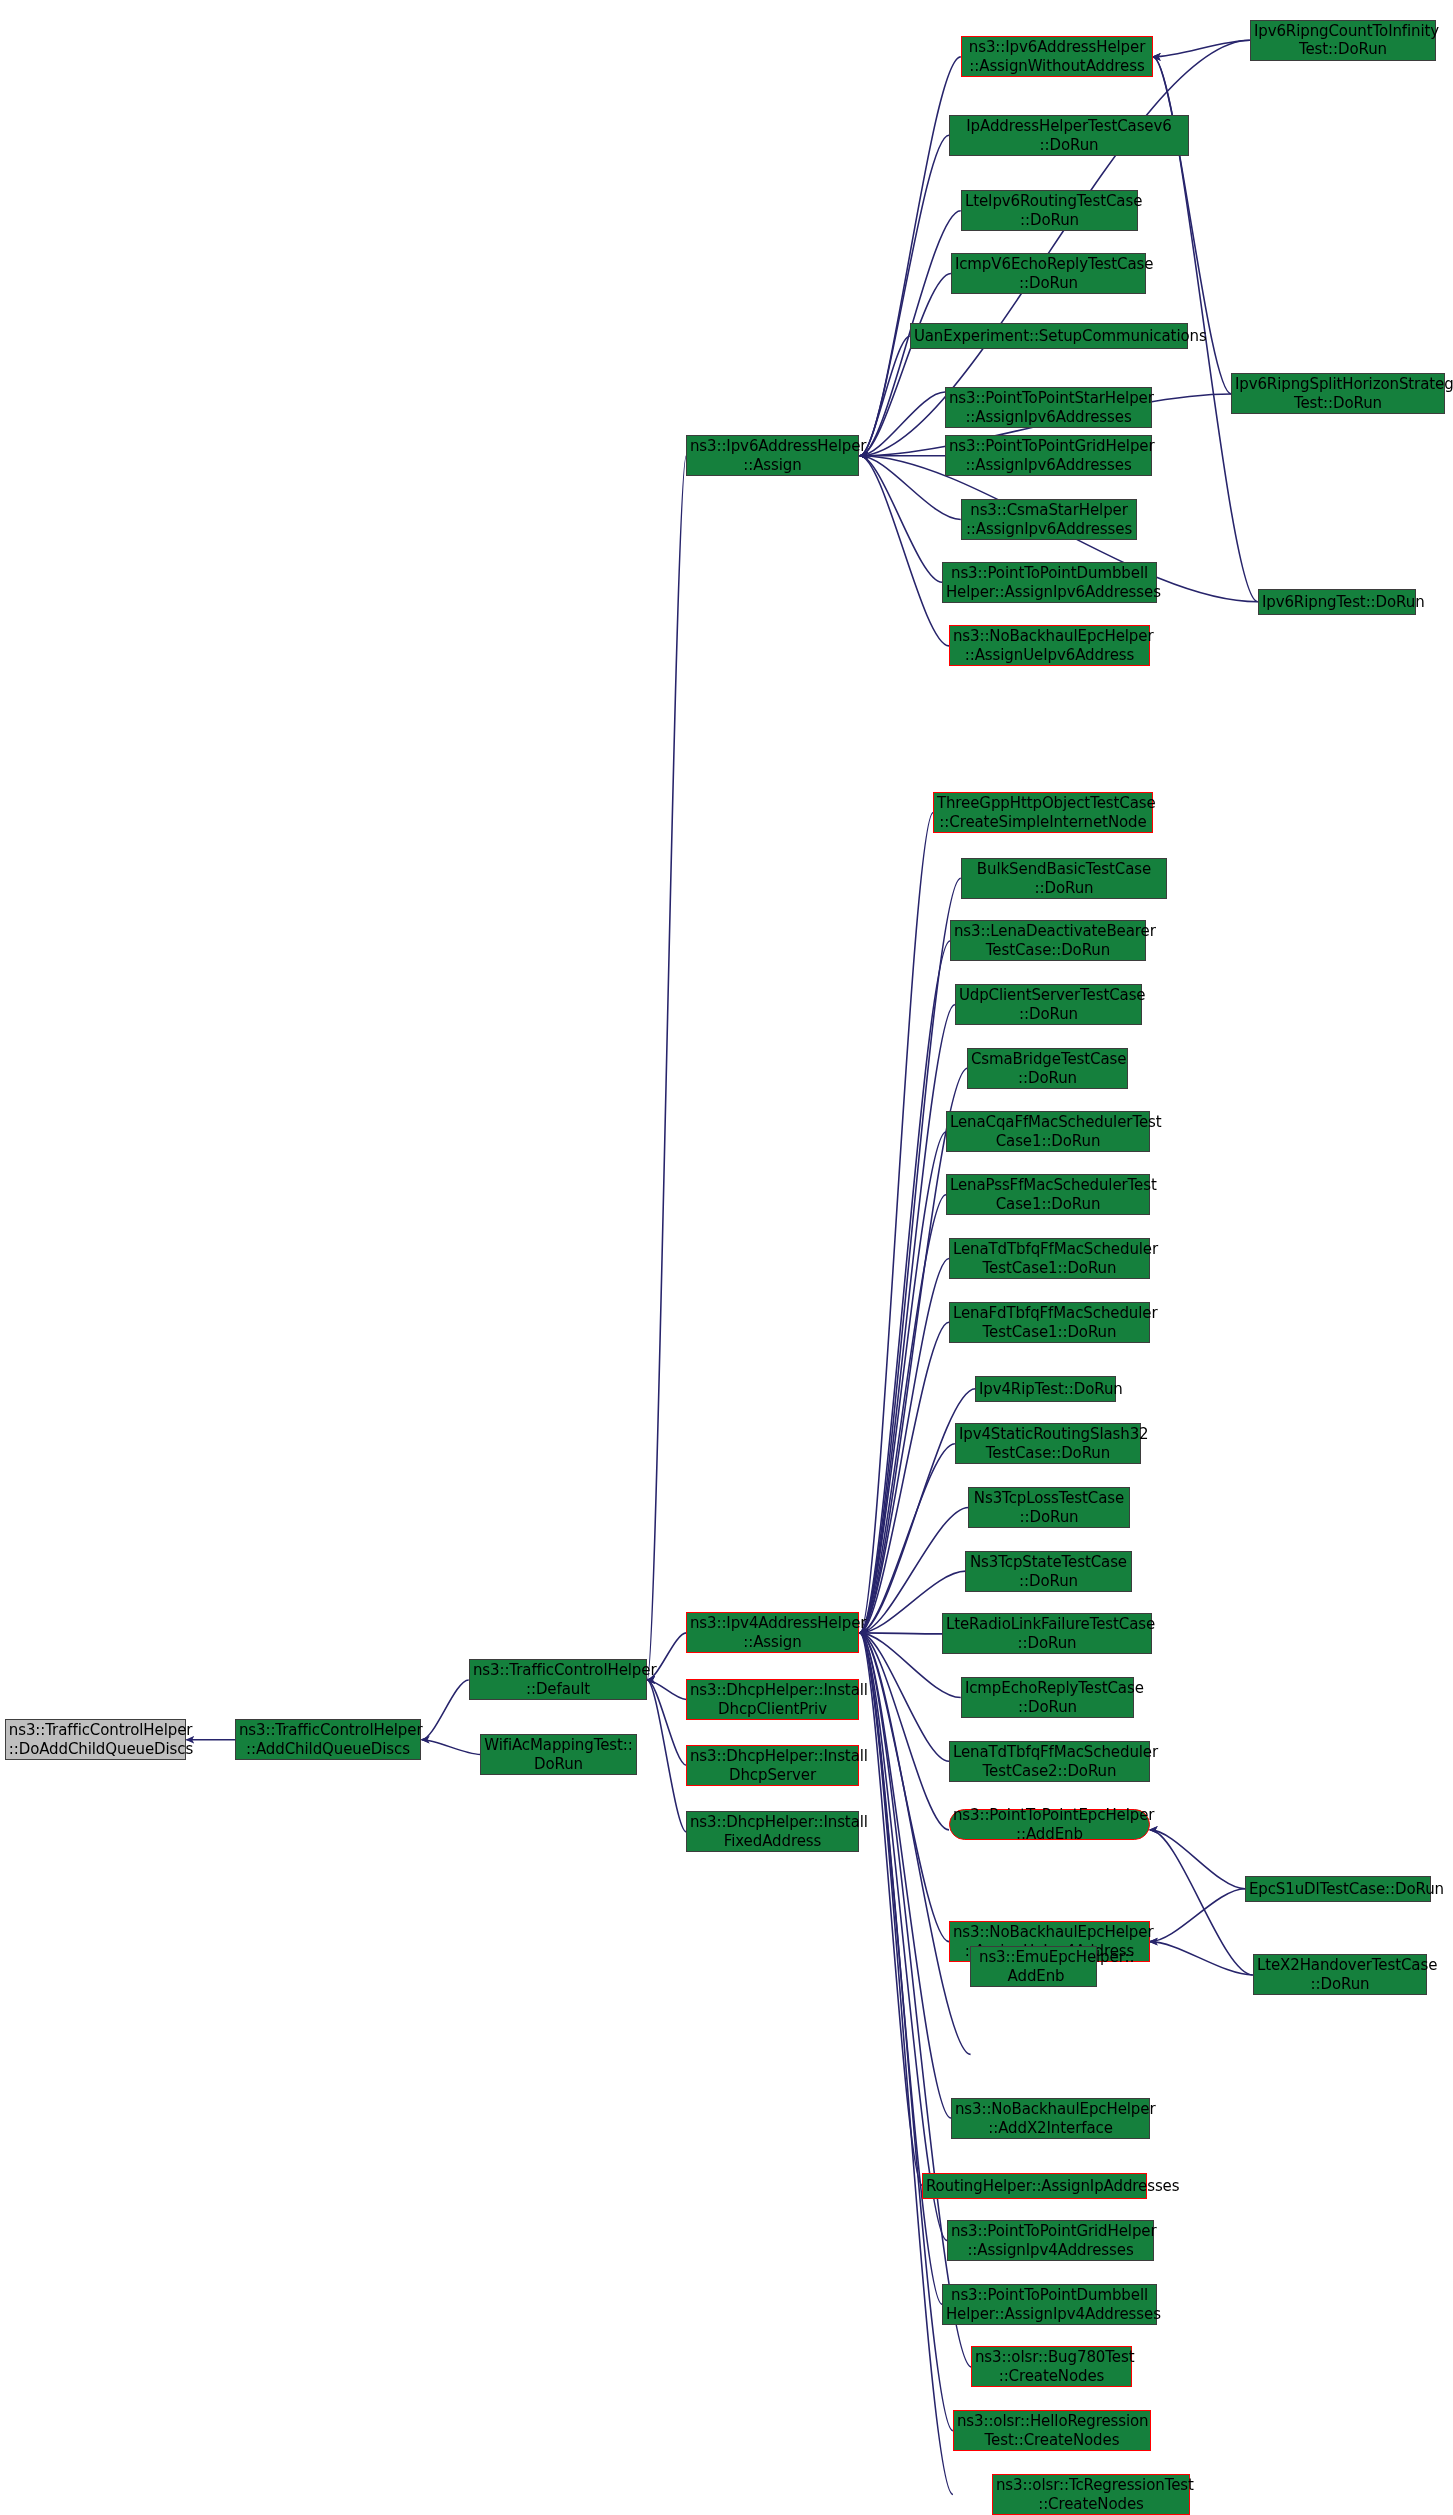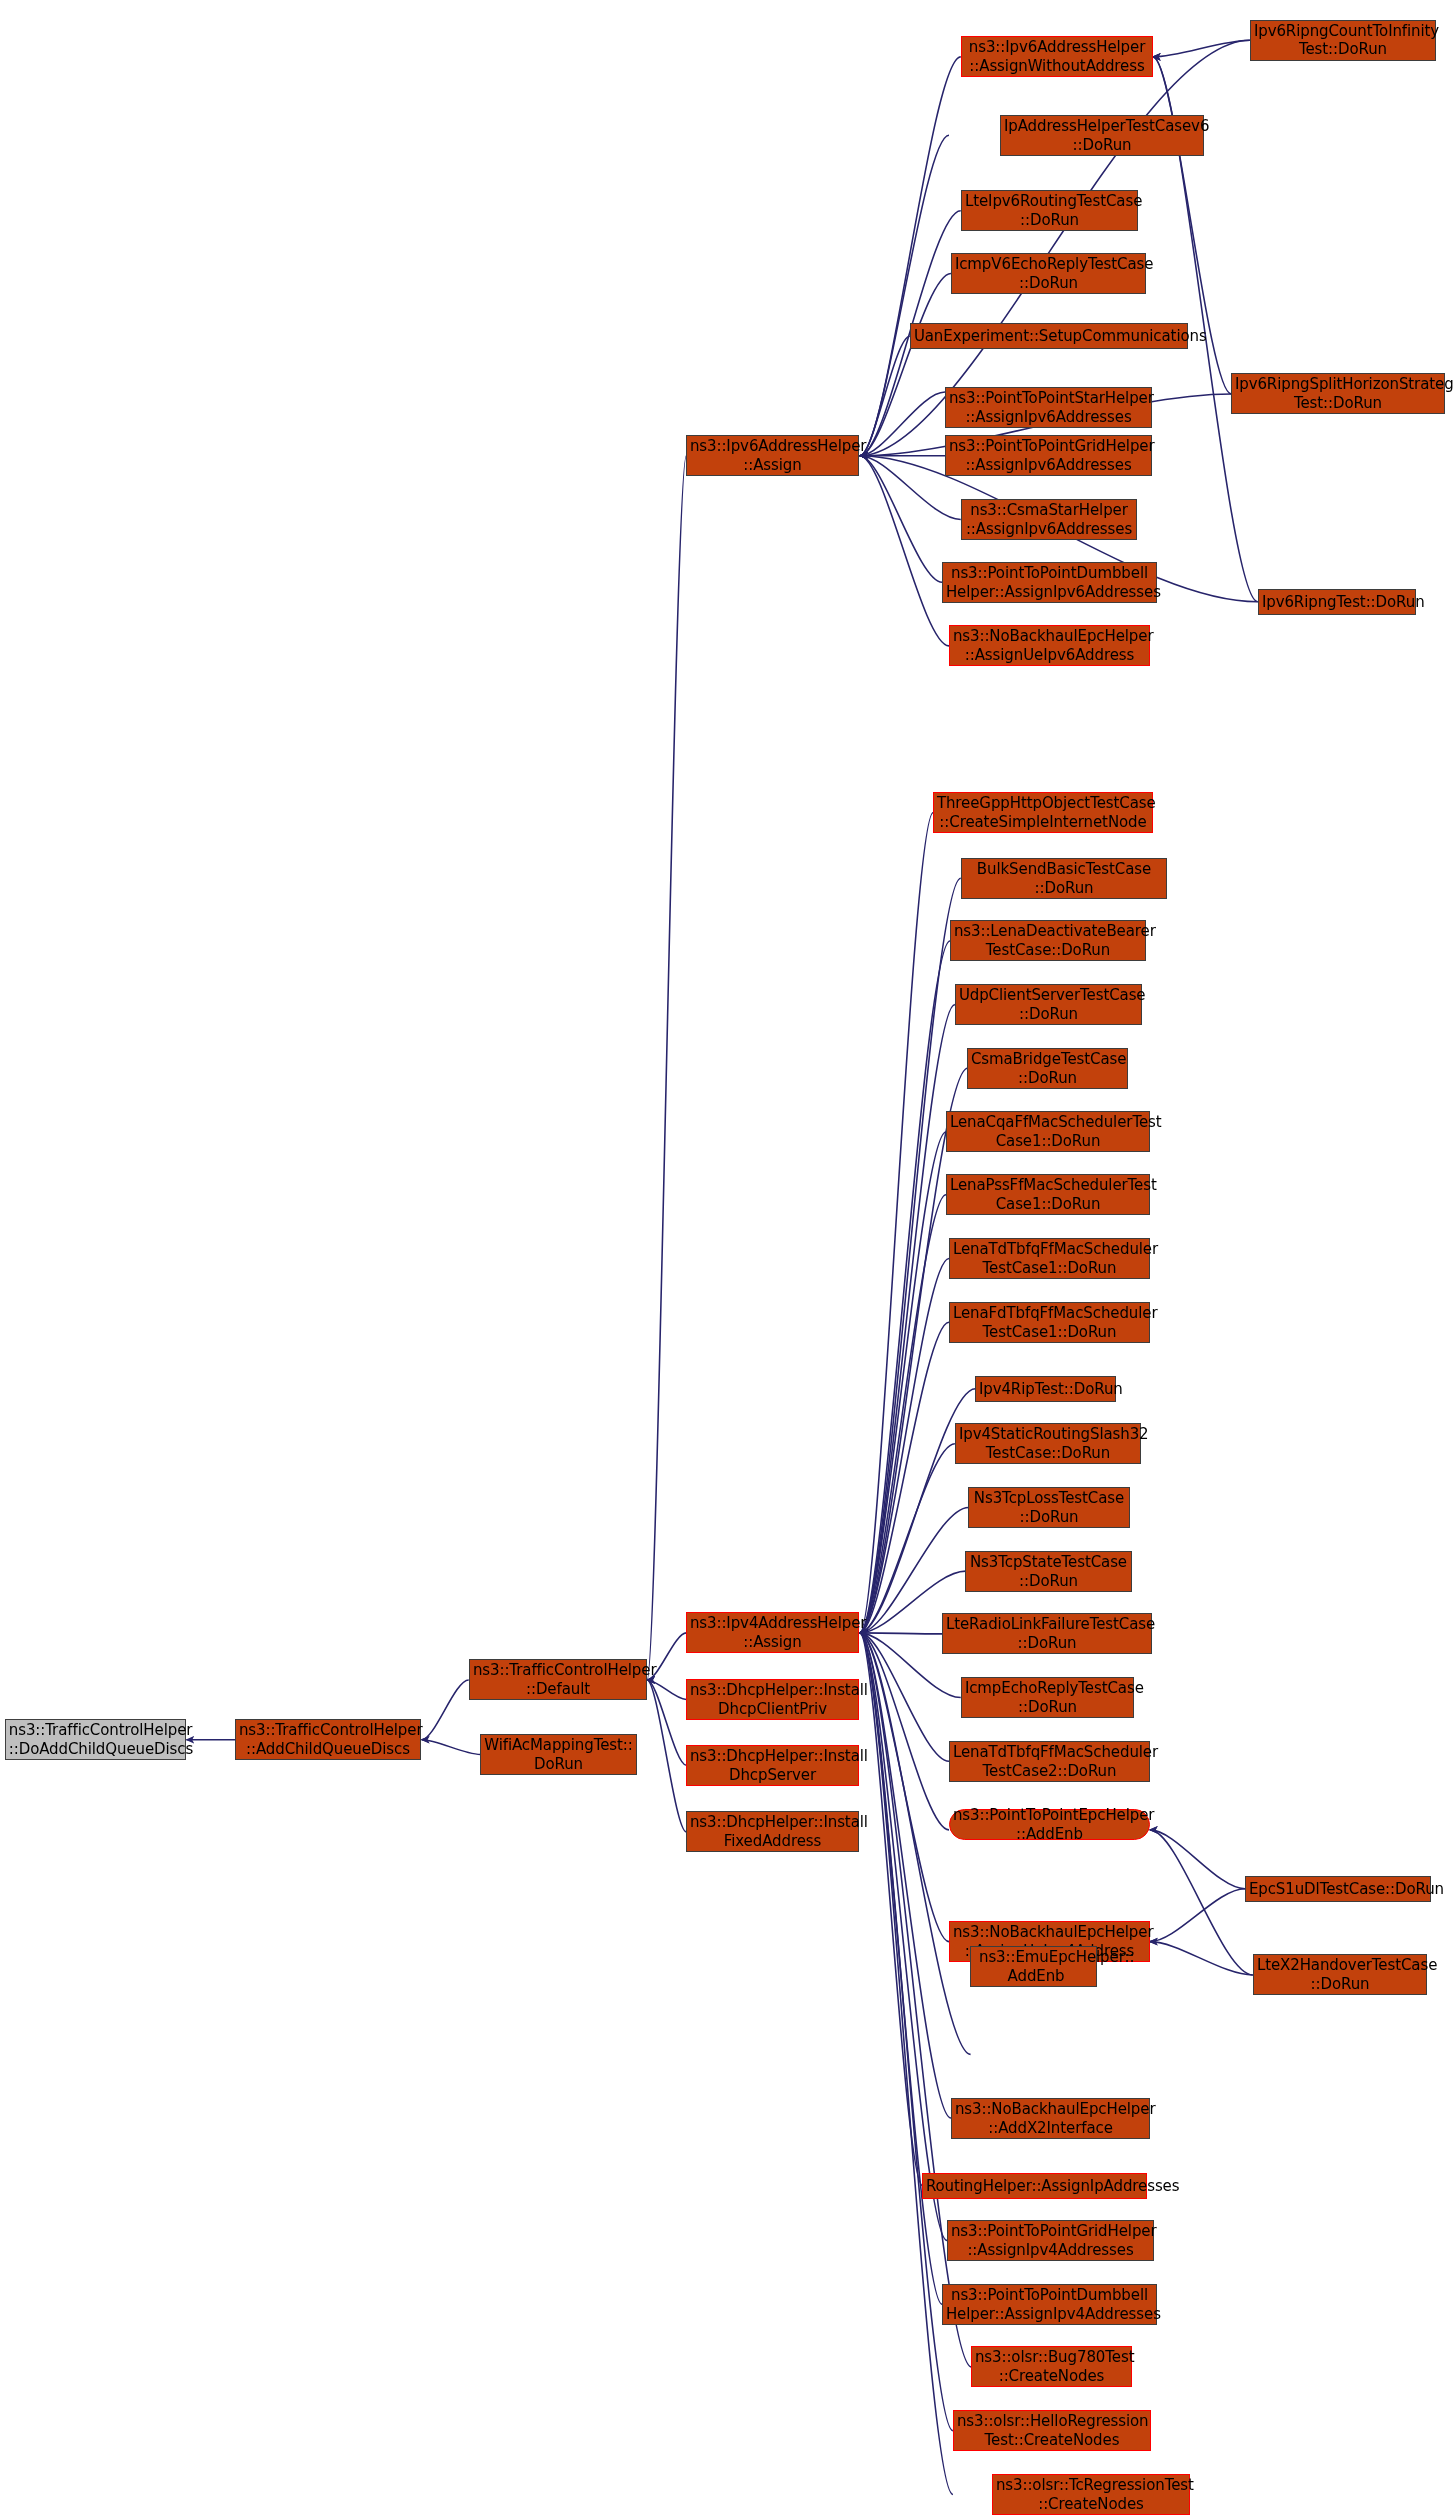--- a/index.html
+++ b/index.html
@@ -22,21 +22,21 @@
     left: 0;
     top: 0;
     width: 1454px;
     height: 2515px;
     pointer-events: none;
   }
   .node {
     position: absolute;
     box-sizing: border-box;
     border: 1px solid #3d3d3d;
-    background: #c2410c;
+    background: #15803d;
     color: #000000;
     font-size: 15px;
     line-height: 1.22;
     text-align: center;
     display: flex;
     align-items: center;
     justify-content: center;
     padding: 1px 2.9px;
     white-space: pre-line;
     letter-spacing: -0.1px;
@@ -134,21 +134,21 @@
       <div class="node red" style="left: 686px; top: 1612px; width: 173px; height: 41px;"><span>ns3::Ipv4AddressHelper
 ::Assign</span></div>
       <div class="node red" style="left: 686px; top: 1679px; width: 173px; height: 41px;"><span>ns3::DhcpHelper::Install
 DhcpClientPriv</span></div>
       <div class="node red" style="left: 686px; top: 1745px; width: 173px; height: 41px;"><span>ns3::DhcpHelper::Install
 DhcpServer</span></div>
       <div class="node" style="left: 686px; top: 1811px; width: 173px; height: 41px;"><span>ns3::DhcpHelper::Install
 FixedAddress</span></div>
       <div class="node red" style="left: 961px; top: 36px; width: 192px; height: 41px;"><span>ns3::Ipv6AddressHelper
 ::AssignWithoutAddress</span></div>
-      <div class="node" style="left: 1000px; top: 115px; width: 204px; height: 41px;"><span>IpAddressHelperTestCasev6
+      <div class="node" style="left: 949px; top: 115px; width: 240px; height: 41px;"><span>IpAddressHelperTestCasev6
 ::DoRun</span></div>
       <div class="node" style="left: 961px; top: 190px; width: 177px; height: 41px;"><span>LteIpv6RoutingTestCase
 ::DoRun</span></div>
       <div class="node" style="left: 951px; top: 253px; width: 195px; height: 41px;"><span>IcmpV6EchoReplyTestCase
 ::DoRun</span></div>
       <div class="node" style="left: 910px; top: 323px; width: 278px; height: 25.5px;"><span>UanExperiment::SetupCommunications</span></div>
       <div class="node" style="left: 945px; top: 371px; width: 207px; height: 41px; margin-top: 16px;"><span>ns3::PointToPointStarHelper
 ::AssignIpv6Addresses</span></div>
       <div class="node" style="left: 945px; top: 435px; width: 207px; height: 41px;"><span>ns3::PointToPointGridHelper
 ::AssignIpv6Addresses</span></div>

